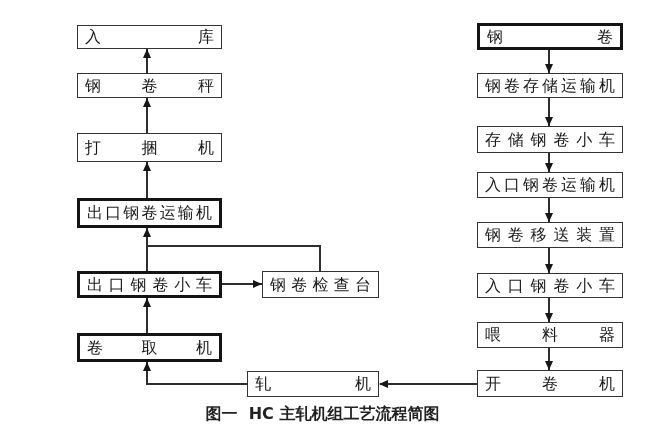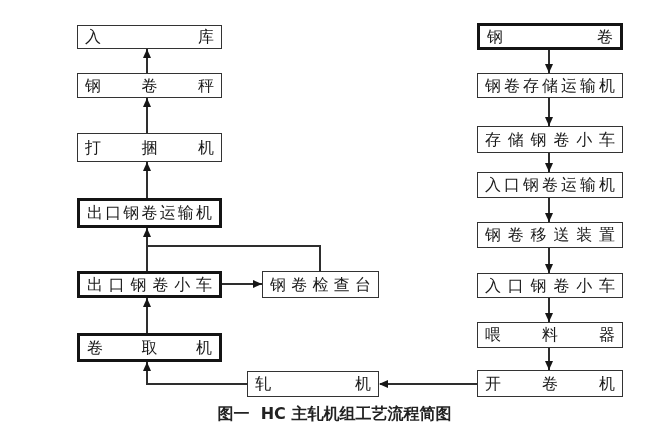--- a/index.html
+++ b/index.html
@@ -31,21 +31,21 @@
   }
   .vline{position:absolute;width:2px;background:#2e2e2e;}
   .hline{position:absolute;height:2px;background:#2e2e2e;}
   .arr{position:absolute;width:0;height:0;}
   .arr.up{border-left:4.5px solid transparent;border-right:4.5px solid transparent;border-bottom:9px solid #161616;}
   .arr.down{border-left:4.5px solid transparent;border-right:4.5px solid transparent;border-top:9px solid #161616;}
   .arr.right{border-top:4.5px solid transparent;border-bottom:4.5px solid transparent;border-left:9px solid #161616;}
   .arr.left{border-top:4.5px solid transparent;border-bottom:4.5px solid transparent;border-right:9px solid #161616;}
   .caption{
     position:absolute;
-    left:12px;top:404px;width:645px;
+    left:0;top:404px;width:645px;
     text-align:center;
     font-size:16px;
     font-weight:bold;
     color:#222222;
     white-space:pre;
   }
 </style>
 </head>
 <body>
 

